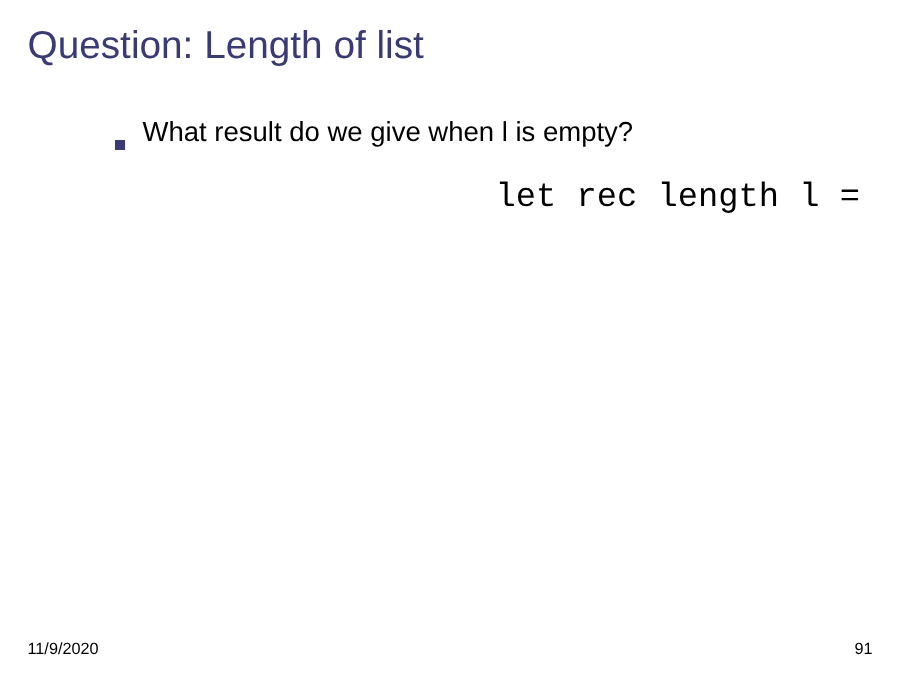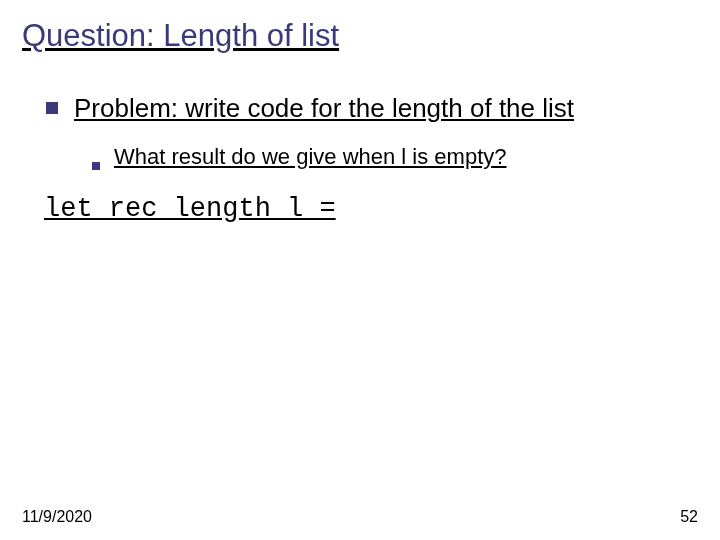--- a/index.html
+++ b/index.html
@@ -9,21 +9,20 @@
     background: #ffffff;
     font-family: Arial, Helvetica, sans-serif;
     position: relative;
     overflow: hidden;
   }
   .slide {
     width: 100%;
     height: 100%;
     padding: 18px 32px 20px 22px;
     position: relative;
-    text-decoration: underline;
   }
   .title {
     color: #3a3a7a;
     font-size: 31px;
     font-weight: 400;
     margin-bottom: 38px;
   }
   .bullet-l1 {
     display: flex;
     align-items: flex-start;
@@ -65,51 +64,48 @@
   .code-block {
     margin-left: 22px;
     margin-top: 6px;
   }
   .code-line {
     color: #000000;
     font-family: "Courier New", Courier, monospace;
     font-size: 27px;
     line-height: 1.45;
     white-space: pre;
+    text-align: right;
   }
   .footer {
     position: absolute;
     bottom: 14px;
     left: 22px;
     right: 22px;
     display: flex;
     justify-content: space-between;
-    font-size: 16px;
+    font-size: 13px;
     color: #000000;
   }
 </style>
 </head>
 <body>
 
 <div class="slide">
 
   <h1 class="title">Question: Length of list</h1>
 
-  <div class="bullet-l1">
-    <div class="sq-lg"></div>
-    <div class="text-l1">Problem: write code for the length of the list</div>
-  </div>
 
   <div class="bullet-l2">
     <div class="sq-sm"></div>
     <div class="text-l2">What result do we give when l is empty?</div>
   </div>
 
   <div class="code-block">
     <div class="code-line">let rec length l =</div>
   </div>
 
   <div class="footer">
     <span>11/9/2020</span>
-    <span>52</span>
+    <span>91</span>
   </div>
 
 </div>
 
 </body></html>

